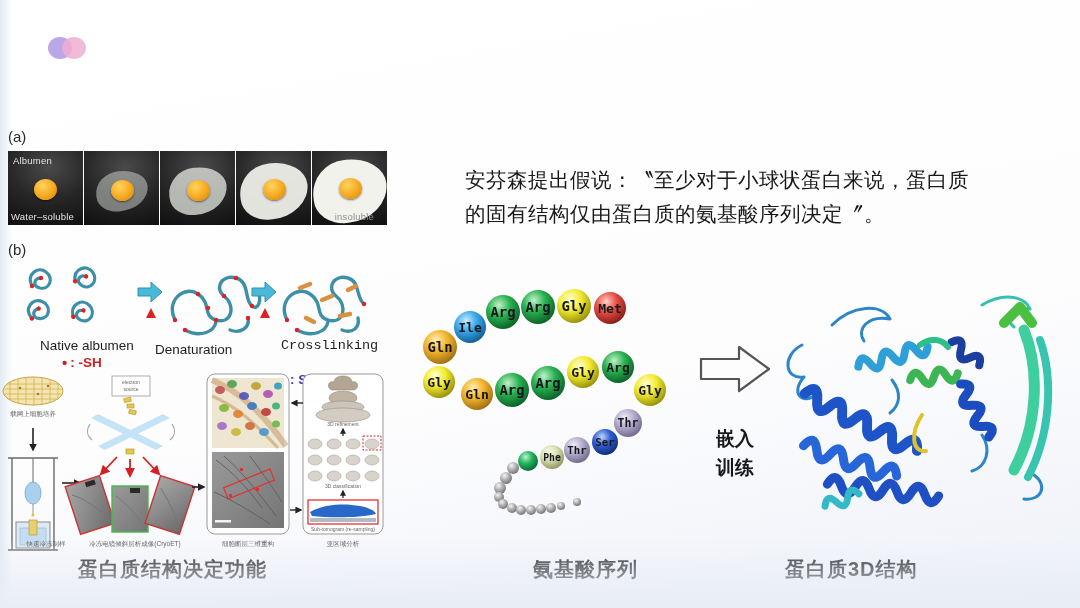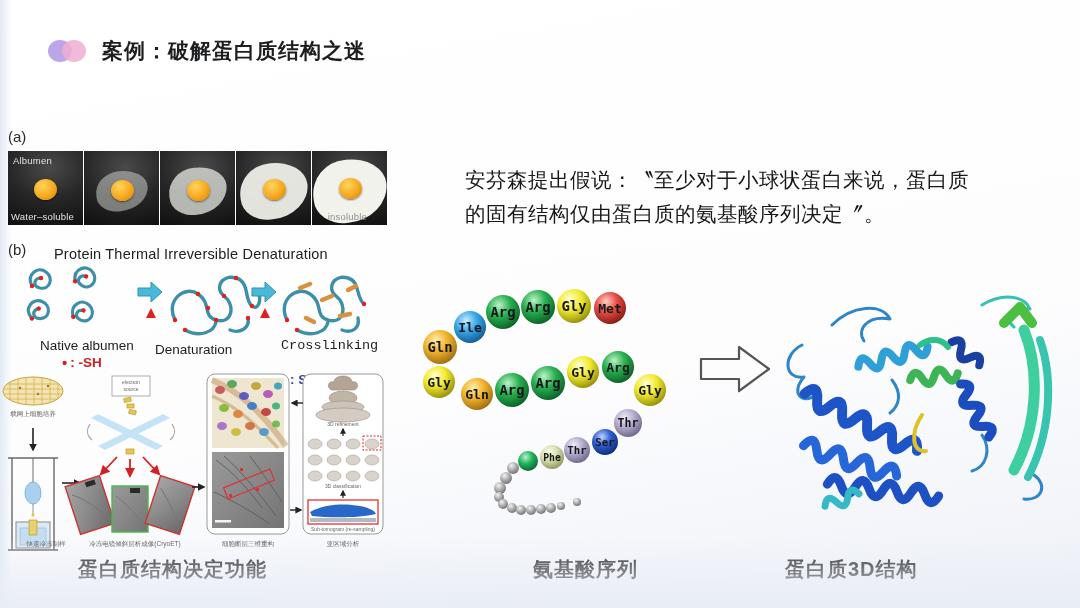--- a/index.html
+++ b/index.html
@@ -44,21 +44,20 @@
 </head>
 <body>
 
 <div id="slide">
 
   <div class="abs" style="left:48px;top:37px;display:flex;align-items:center;gap:14px;">
     <div style="position:relative;width:40px;height:22px;">
       <div class="bullet abs" style="left:0;top:0;background:#b49ce6;opacity:.9;"></div>
       <div class="bullet abs" style="left:14px;top:0;background:#f0aed2;opacity:.85;"></div>
     </div>
-    <div class="page-title">案例：破解蛋白质结构之迷</div>
   </div>
 
   <div class="abs ab-label" style="left:8px;top:128px;">(a)</div>
 
   <div class="abs egg-strip">
     <div class="egg-frame">
       <div class="yolk" style="left:26px;top:28px;"></div>
       <div class="egg-tag" style="left:5px;top:4px;">Albumen</div>
       <div class="egg-tag" style="left:3px;bottom:3px;margin-top:7px;">Water–soluble</div>
     </div>
@@ -70,26 +69,25 @@
       <div class="egg-white" style="width:58px;height:47px;background:#dfe1dc;opacity:.78;"></div>
       <div class="yolk" style="left:27px;top:29px;"></div>
     </div>
     <div class="egg-frame">
       <div class="egg-white" style="width:68px;height:56px;background:#edeee8;opacity:.95;"></div>
       <div class="yolk" style="left:27px;top:28px;"></div>
     </div>
     <div class="egg-frame">
       <div class="egg-white" style="width:74px;height:63px;background:#f2f2ec;"></div>
       <div class="yolk" style="left:27px;top:27px;"></div>
-      <div class="egg-tag" style="right:20px;bottom:3px;color:#8f9190;">insoluble</div>
+      <div class="egg-tag" style="right:13px;bottom:3px;color:#8f9190;">insoluble</div>
     </div>
   </div>
 
   <div class="abs ab-label" style="left:8px;top:241px;">(b)</div>
-  <div class="abs b-heading" style="left:54px;top:246px;">Protein Thermal Irreversible Denaturation</div>
 
   <svg class="abs" style="left:10px;top:262px;" width="370" height="78" viewBox="10 262 370 78">
     <defs>
       <g id="coil">
         <path d="M0,16 C-6,4 6,-4 14,2 C22,8 18,20 8,18 C0,16 2,8 9,8" stroke="#3d8fa8" stroke-width="3.2" fill="none" stroke-linecap="round"></path>
         <circle cx="0" cy="16" r="2.2" fill="#dd2222"></circle>
           <circle cx="9" cy="8" r="2.2" fill="#dd2222"></circle>
       </g>
       <g id="cyanarrow">
         <polygon points="0,6 13,6 13,0 24,10 13,20 13,14 0,14" fill="#4ab8d8" stroke="#2f93b4" stroke-width="1"></polygon>
@@ -464,20 +462,24 @@
         <text x="552" y="460.84" text-anchor="middle" font-size="9.8" class="ball-label">Phe</text>
       </g>
       <g>
         <circle cx="528" cy="461" r="10" fill="url(#g-green2)"></circle>
       </g>
     </svg>
 
   <svg class="abs" style="left:698px;top:342px;" width="76" height="54" viewBox="0 0 76 54">
     <polygon points="3,17 41,17 41,5 71,27 41,49 41,37 3,37" fill="#fdfdfe" stroke="#555" stroke-width="2.2" stroke-linejoin="round"></polygon>
   </svg>
+  <div class="abs embed-label" style="left:706px;top:424px;width:58px;">
+    <div>嵌入</div>
+    <div>训练</div>
+  </div>
 
   <svg class="abs" style="left:772px;top:285px;" width="300" height="245" viewBox="0 0 300 245">
     <g fill="none" stroke-linecap="round" stroke-linejoin="round">
       <path d="M30,60 C10,70 12,95 32,92 C18,108 30,120 44,110" stroke="#2e86c8" stroke-width="3"></path>
       <path d="M60,40 C80,20 110,18 118,34 C96,30 84,44 92,56" stroke="#2e86c8" stroke-width="3"></path>
       <path d="M210,20 C230,8 252,10 258,24 C240,22 232,34 242,42" stroke="#35c0b0" stroke-width="3"></path>
       <path d="M262,190 C276,200 270,216 252,214" stroke="#2e86c8" stroke-width="3"></path>
       <path d="M120,95 C130,108 128,120 118,128" stroke="#2e86c8" stroke-width="3"></path>
       <path d="M210,150 C220,165 214,182 200,186" stroke="#2e86c8" stroke-width="3"></path>
       <g transform="rotate(27 55 120)">

